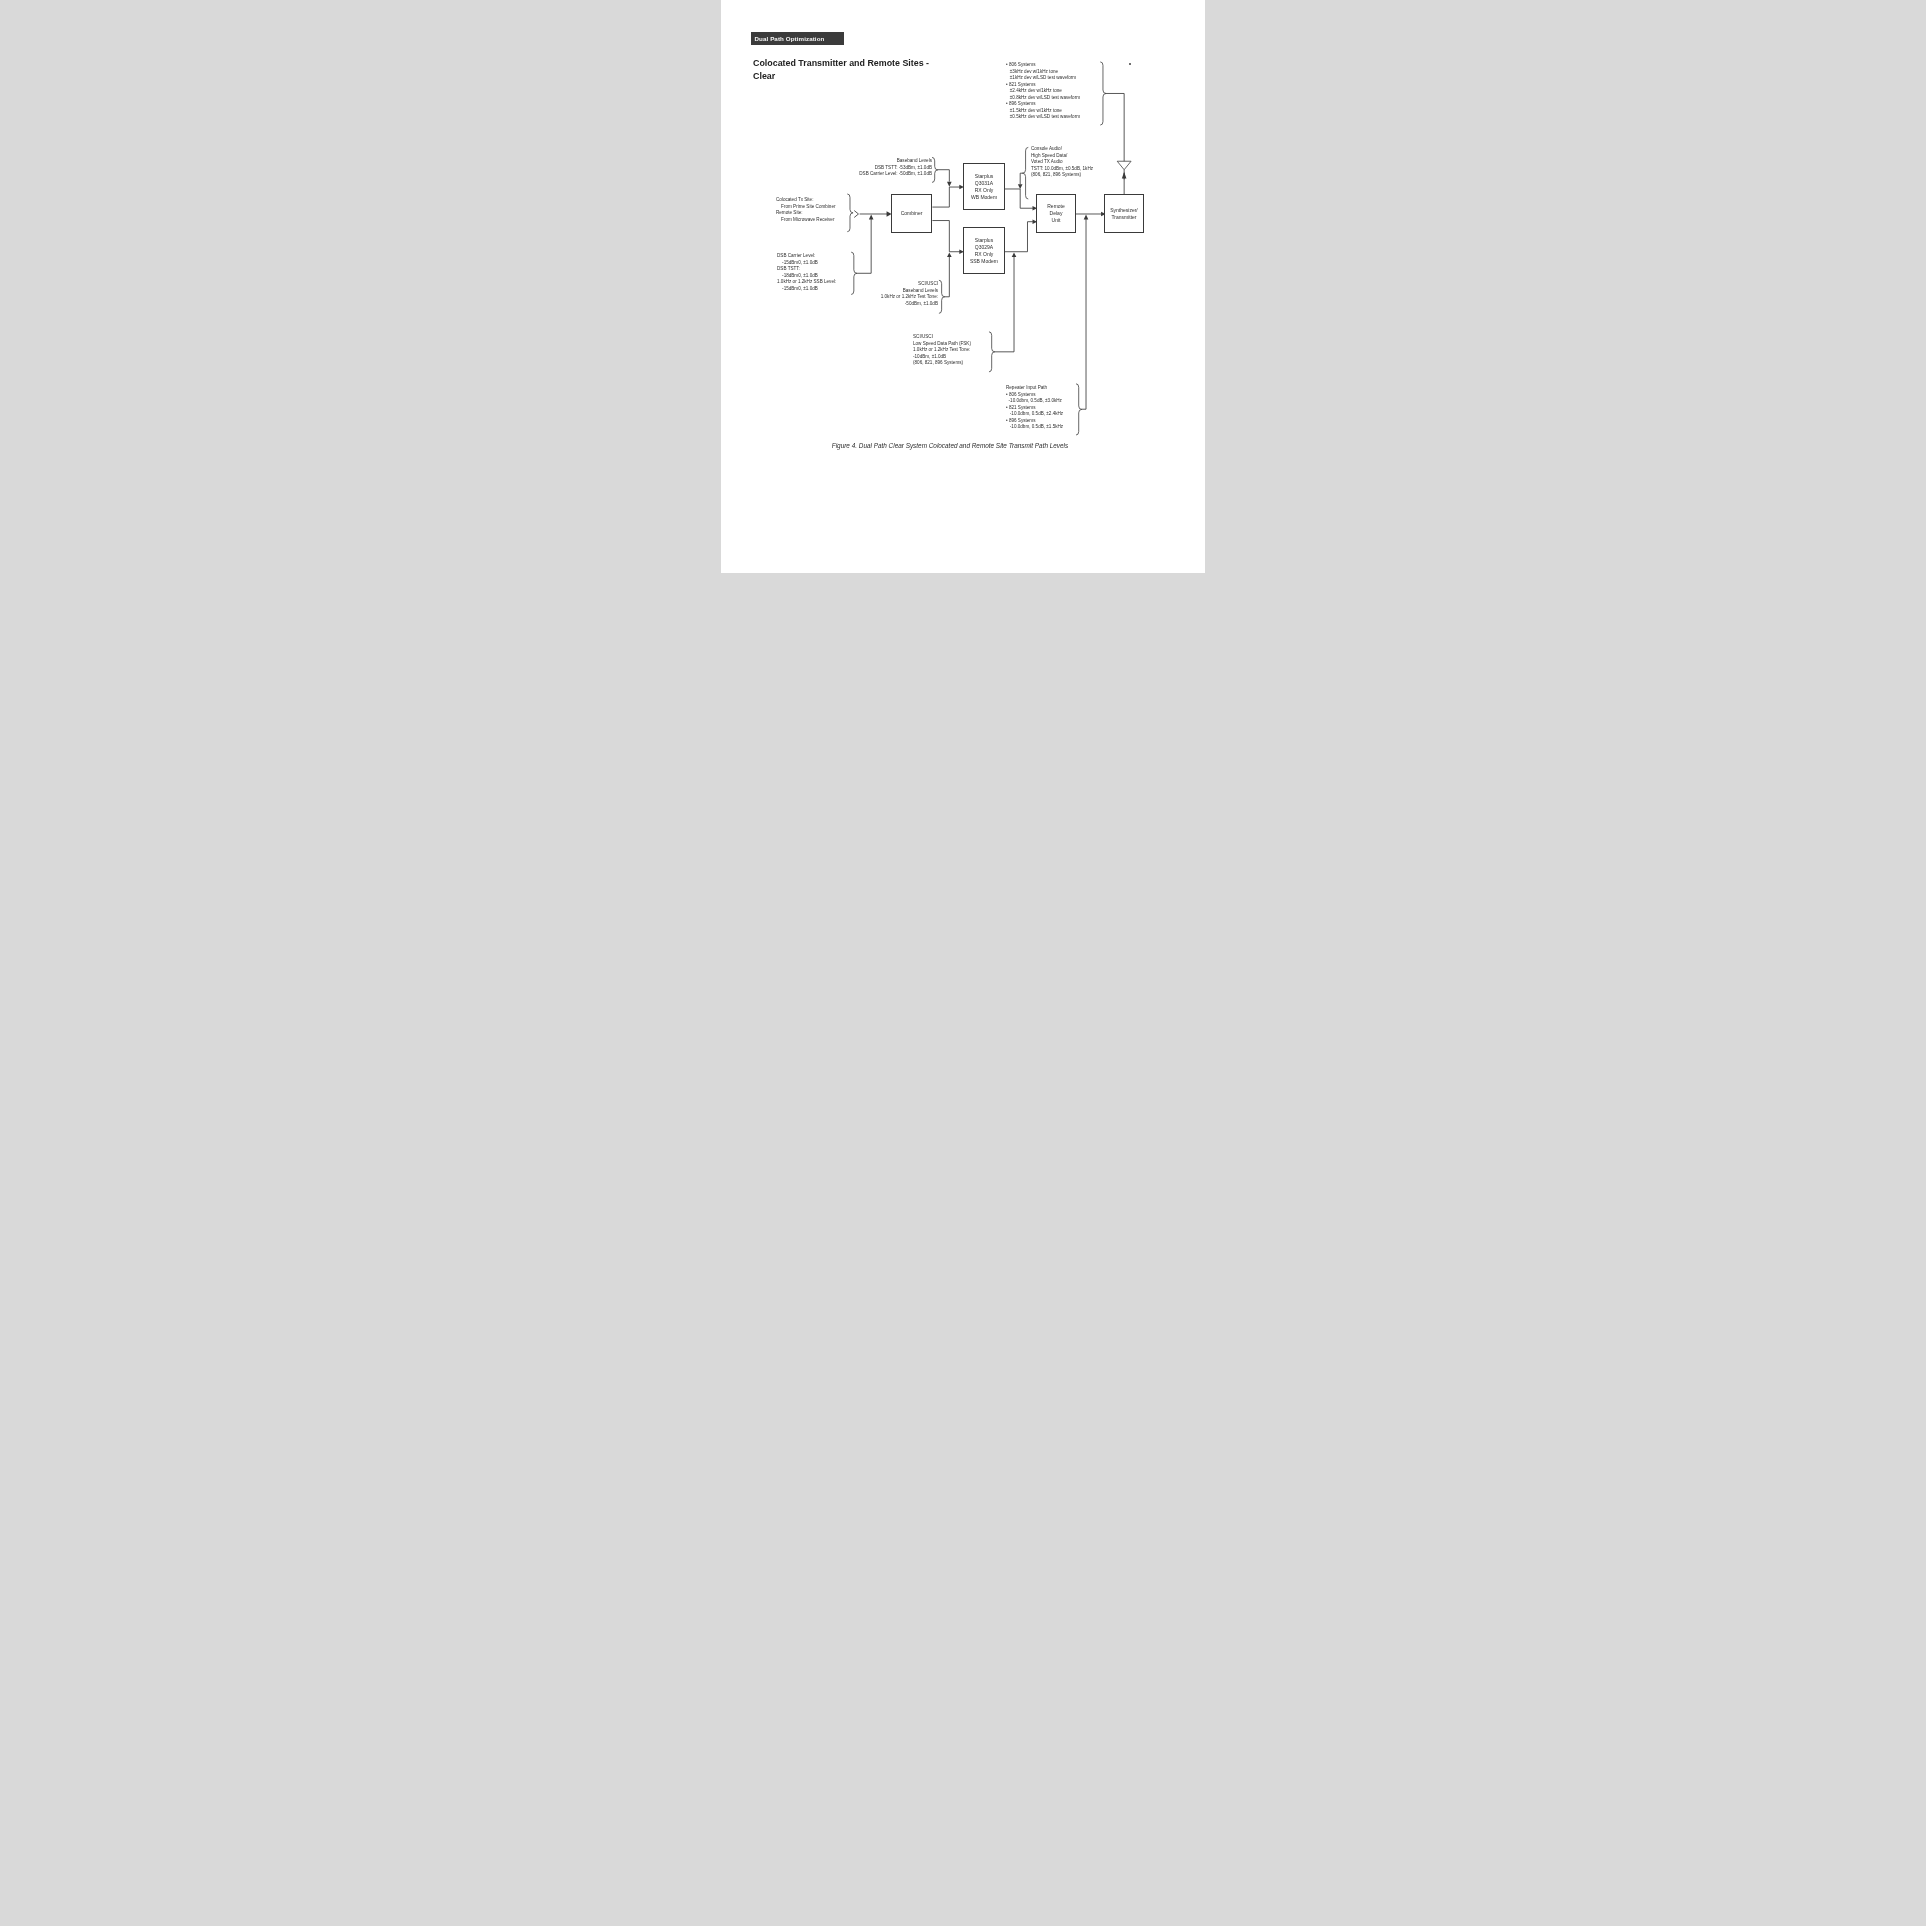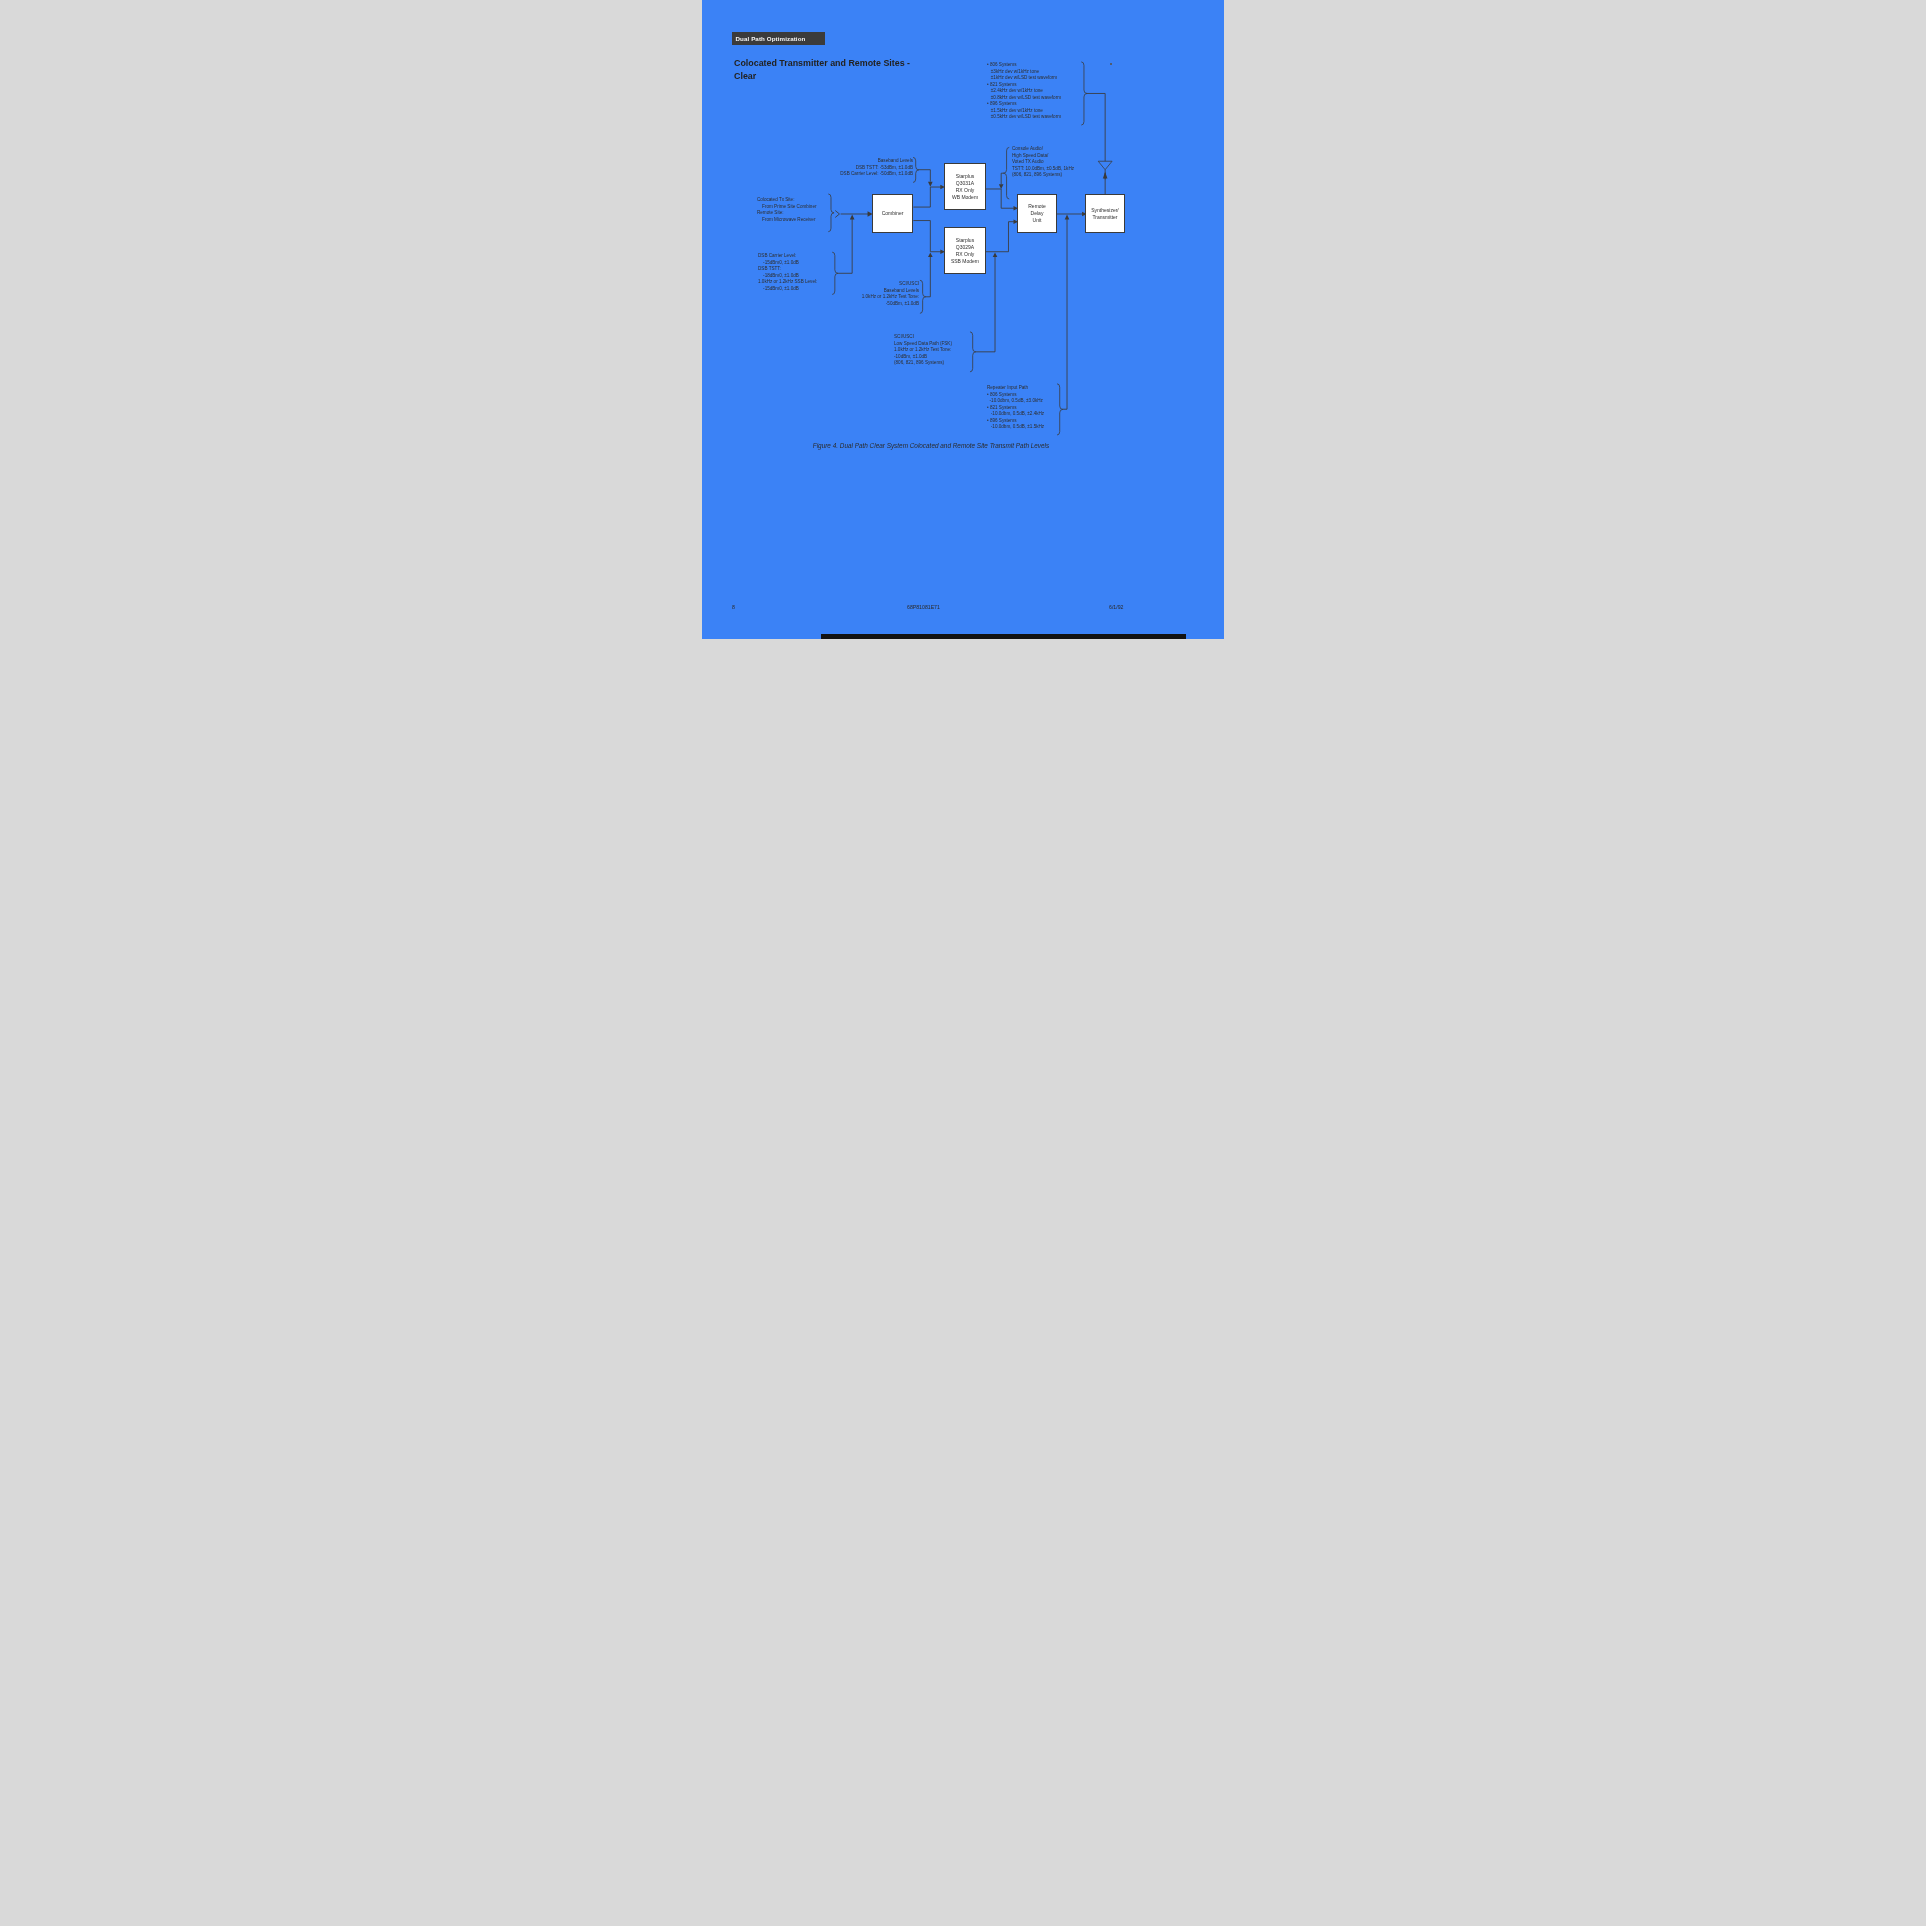--- a/index.html
+++ b/index.html
@@ -1,20 +1,19 @@
 <!DOCTYPE html>
 <html style="font-size:6.2px"><head>
 <meta charset="utf-8">
 <style>
   html,body{margin:0;padding:0;background:#d9d9d9;}
   .page{
-    position:relative;width:484px;height:639px;background:#3b82f6;
+    position:relative;width:484px;height:573px;background:#ffffff;
     font-family:"Liberation Sans", sans-serif;color:#2e2e2e;overflow:hidden;
     margin:0 auto;
-    padding-left:38px;
   }
   .badge{
     position:absolute;left:30px;top:32px;width:93px;height:12.7px;
     background:#3b3b3b;color:#f5f5f5;font-weight:bold;font-size:6.2px;
     display:flex;align-items:center;padding-left:3.5px;box-sizing:border-box;
     letter-spacing:0.1px;
   }
   .title{
     position:absolute;left:32px;top:57px;width:208px;
     font-size:8.9px;font-weight:bold;line-height:1.45;color:#222;

